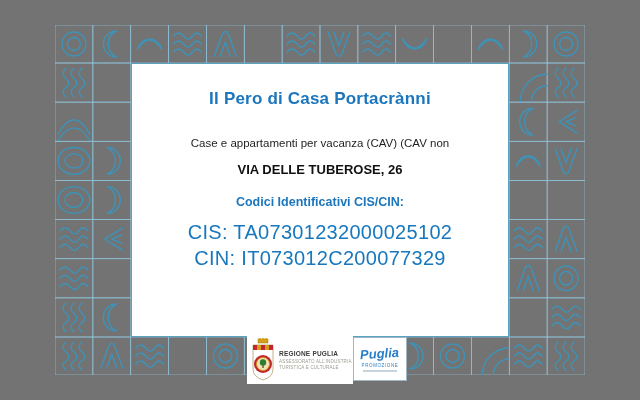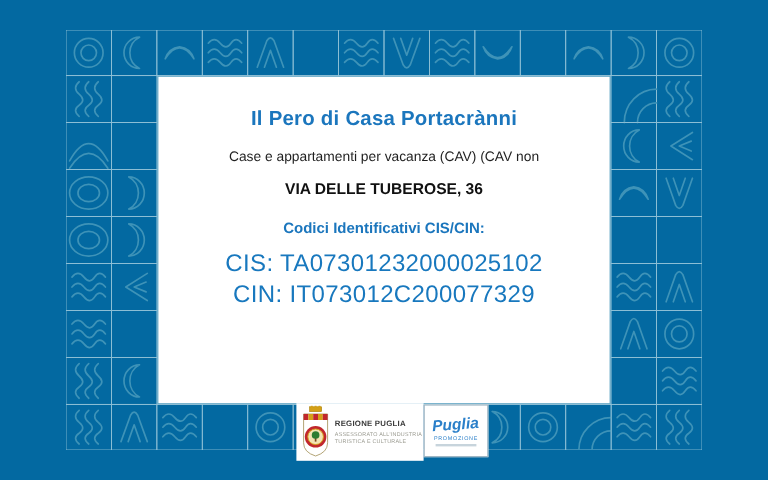--- a/index.html
+++ b/index.html
@@ -1,28 +1,28 @@
 <!DOCTYPE html>
 <html><head>
 <meta charset="utf-8">
 <style>
   html,body{margin:0;padding:0;background:#ffffff;}
   body{font-family:"Liberation Sans", sans-serif;}
-  #page{position:relative;width:640px;height:400px;background:#0369a1;overflow:hidden;}
+  #page{position:relative;width:640px;height:400px;background:#737373;overflow:hidden;}
 
   
   #frame{position:absolute;left:55px;top:25px;width:530px;height:350px;}
   #frame .cell{fill:none;stroke:#8fc0d6;stroke-width:0.7;}
   #frame .motif{fill:none;stroke:#3e93b8;stroke-width:1.4;stroke-linecap:round;stroke-linejoin:round;}
 
   
   #card{position:absolute;left:131px;top:63px;width:378px;height:274px;background:#ffffff;
         border:1px solid #5aa2c2;box-sizing:border-box;text-align:center;}
   .title{margin-top:25px;font-size:17px;font-weight:bold;color:#1b76bd;letter-spacing:0.2px;}
-  .subtitle{margin-top:16px;font-size:11.5px;color:#1f1f1f;}
+  .subtitle{margin-top:28px;font-size:11.5px;color:#1f1f1f;}
   .address{margin-top:12px;font-size:13px;font-weight:bold;color:#111;line-height:1.35;}
   .codes-label{margin-top:16px;font-size:12.5px;font-weight:bold;color:#1b76bd;}
   .code-lines{margin-top:10px;font-size:20px;font-weight:normal;color:#1878be;line-height:1.3;letter-spacing:0.3px;}
 
   
   #logos{position:absolute;left:247px;top:336px;width:166px;height:48px;display:flex;z-index:5;}
   #regione-box{background:#ffffff;width:106px;height:48px;display:flex;align-items:center;}
   #crest{width:24px;height:44px;margin-left:4px;flex:0 0 auto;}
   #regione-text{margin-left:4px;text-align:left;}
   .regione-name{font-size:6.5px;font-weight:bold;color:#3a3a3a;letter-spacing:0.2px;}
@@ -395,21 +395,21 @@
       <g transform="translate(454.2857142857143,272.8571428571429) scale(0.9962406015037594,1.0300751879699248)">
         <rect class="cell" x="0" y="0" width="38" height="38"></rect>
         <g class="motif"></g>
       </g>
     </svg>
 
   <div id="card">
     <div class="title">Il Pero di Casa Portacrànni</div>
     <div class="subtitle">Case e appartamenti per vacanza (CAV) (CAV non</div>
     <div class="address">
-      <div>VIA DELLE TUBEROSE, 36</div>
+      <div>VIA DELLE TUBEROSE, 26</div>
     </div>
     <div class="codes-label">Codici Identificativi CIS/CIN:</div>
     <div class="code-lines">
       <div>CIS: TA07301232000025102</div>
       <div>CIN: IT073012C200077329</div>
     </div>
   </div>
 
   <div id="logos">
     <div id="regione-box">

